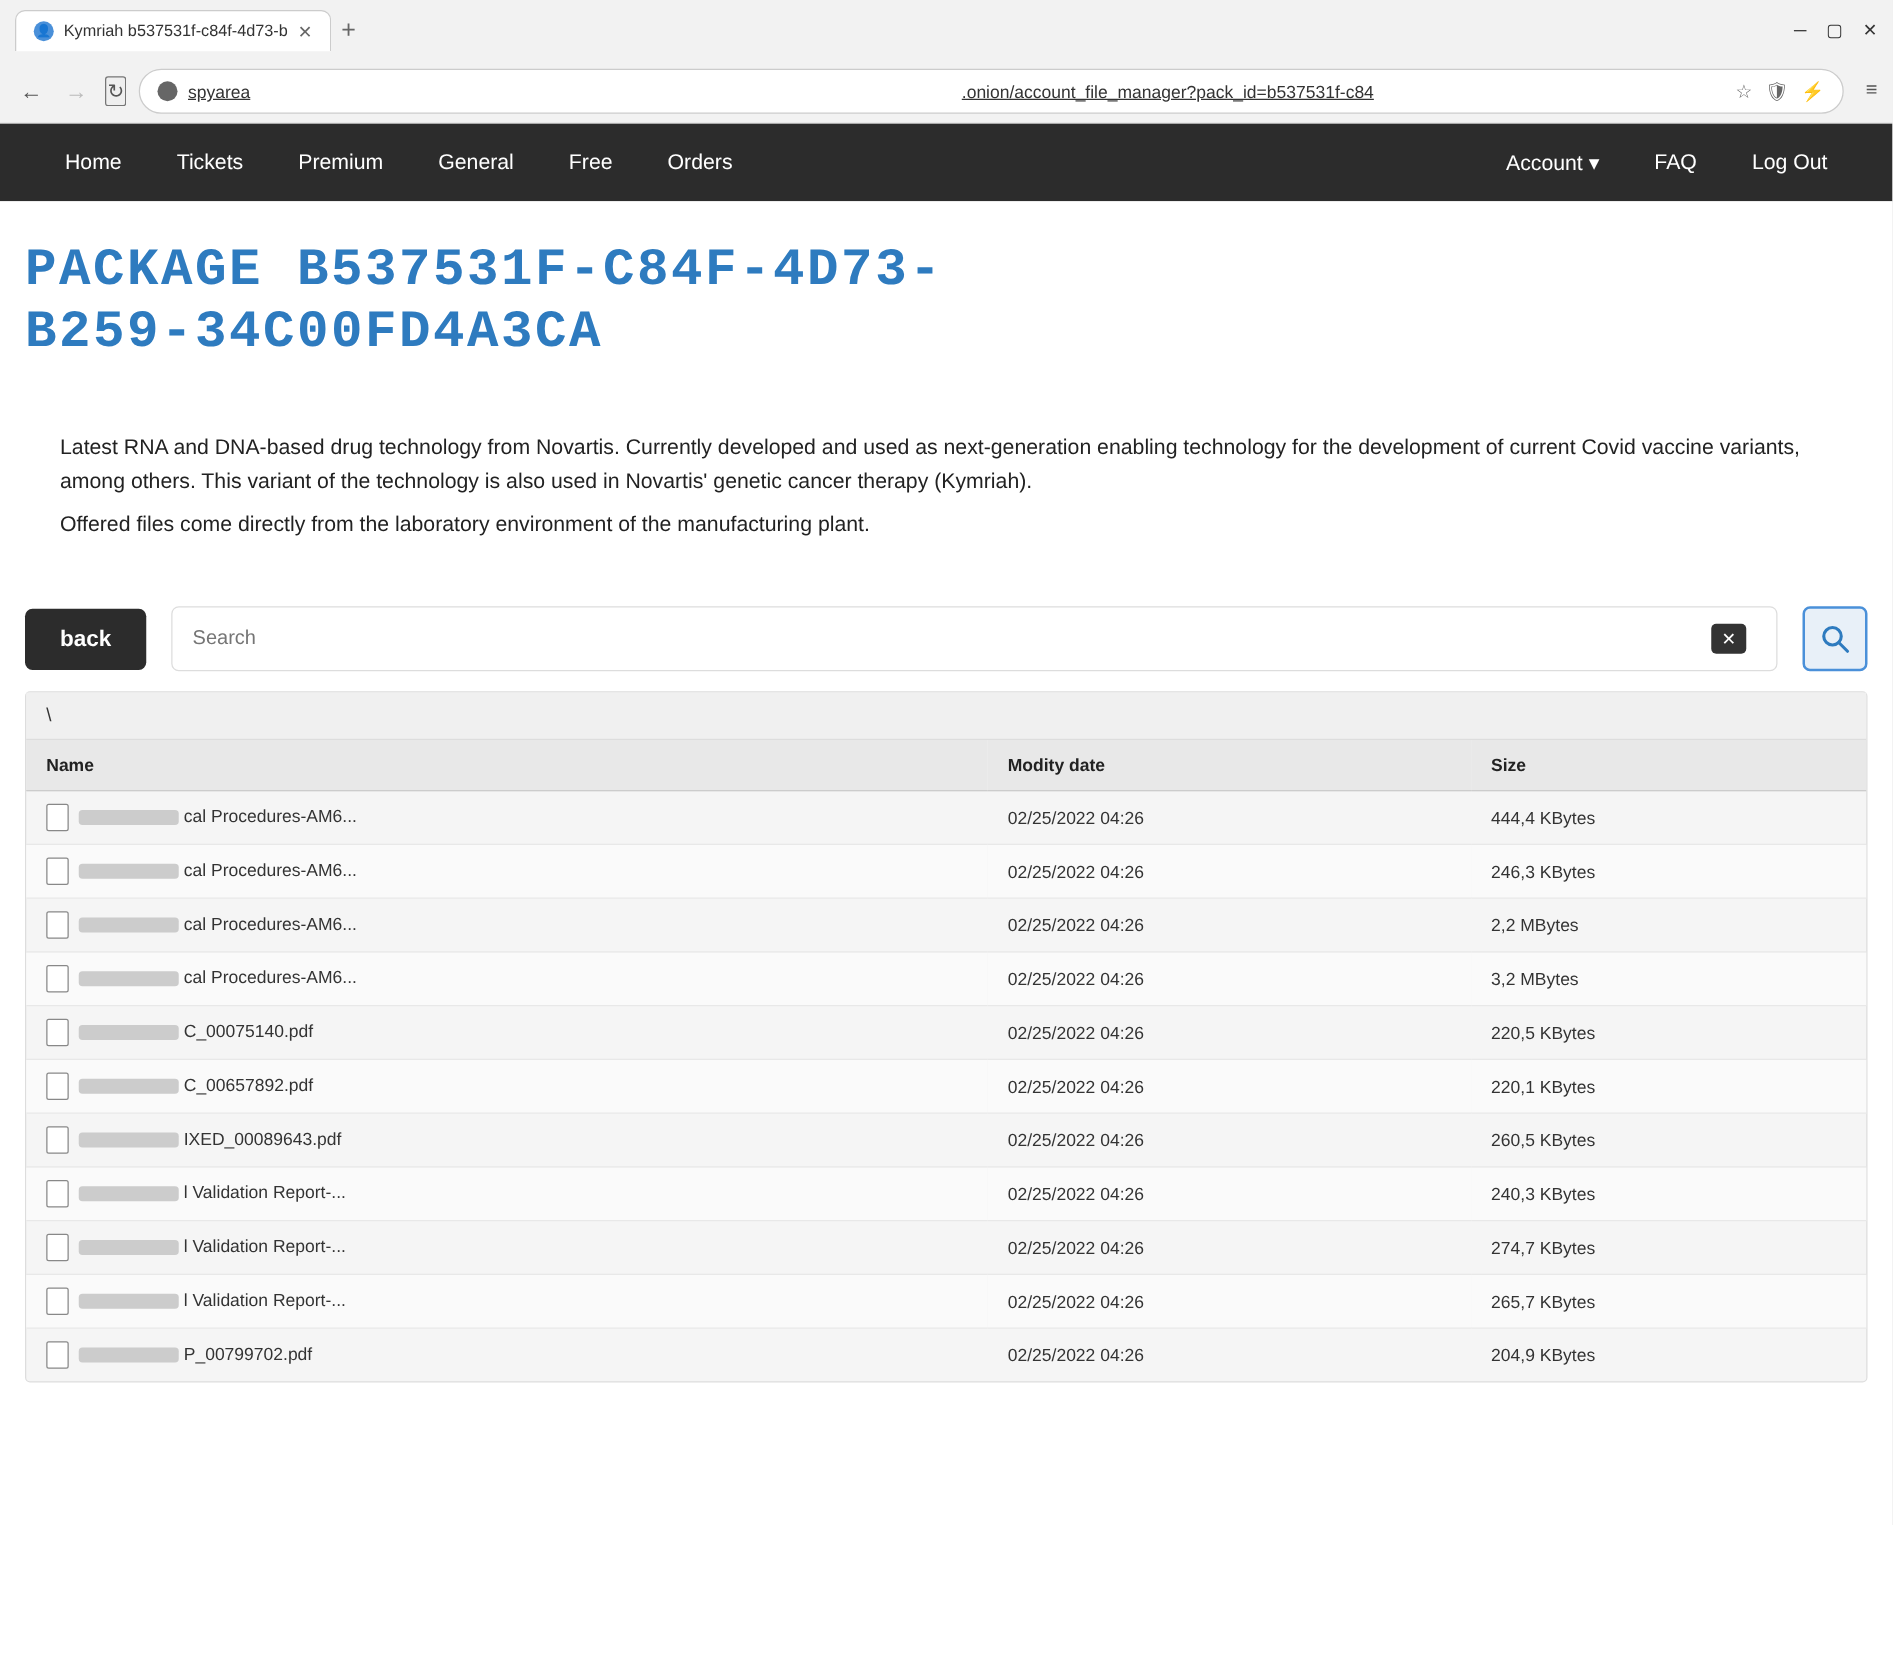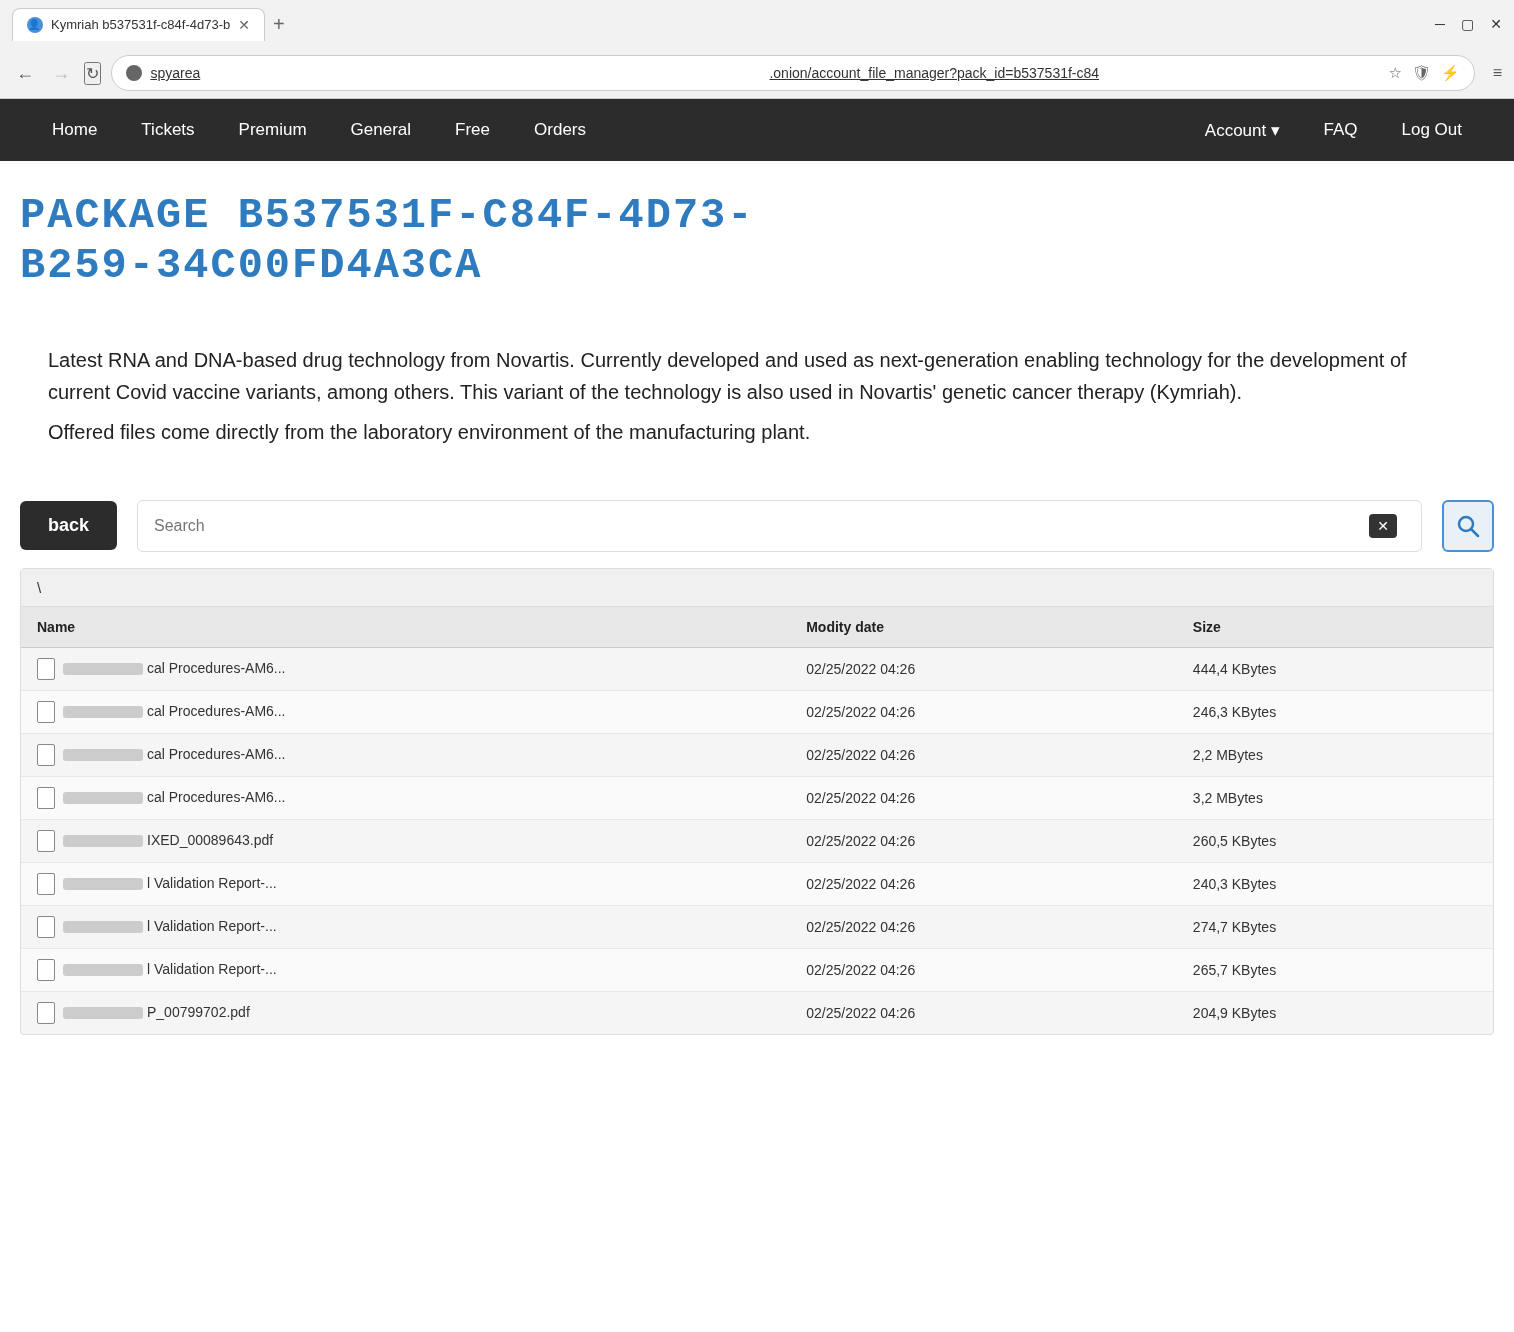--- a/index.html
+++ b/index.html
@@ -174,21 +174,21 @@
       letter-spacing: 2px;
       margin-bottom: 28px;
       line-height: 1.2;
     }
 
     .description-box {
       background: #fff;
       border-radius: 8px;
       padding: 24px 28px;
       margin-bottom: 28px;
-      font-size: 20px;
+      font-size: 17px;
       color: #222;
       line-height: 1.6;
     }
 
     
     .search-row {
       display: flex;
       align-items: center;
       gap: 20px;
       margin-bottom: 16px;
@@ -403,20 +403,30 @@
             <td><span class="file-icon"></span><span class="file-name-blurred"></span><span>cal Procedures-AM6...</span></td>
             <td>02/25/2022 04:26</td>
             <td>2,2 MBytes</td>
           </tr>
           <tr>
             <td><span class="file-icon"></span><span class="file-name-blurred"></span><span>cal Procedures-AM6...</span></td>
             <td>02/25/2022 04:26</td>
             <td>3,2 MBytes</td>
           </tr>
           <tr>
+            <td><span class="file-icon"></span><span class="file-name-blurred"></span><span>C_00075140.pdf</span></td>
+            <td>02/25/2022 04:26</td>
+            <td>220,5 KBytes</td>
+          </tr>
+          <tr>
+            <td><span class="file-icon"></span><span class="file-name-blurred"></span><span>C_00657892.pdf</span></td>
+            <td>02/25/2022 04:26</td>
+            <td>220,1 KBytes</td>
+          </tr>
+          <tr>
             <td><span class="file-icon"></span><span class="file-name-blurred"></span><span>IXED_00089643.pdf</span></td>
             <td>02/25/2022 04:26</td>
             <td>260,5 KBytes</td>
           </tr>
           <tr>
             <td><span class="file-icon"></span><span class="file-name-blurred"></span><span>l Validation Report-...</span></td>
             <td>02/25/2022 04:26</td>
             <td>240,3 KBytes</td>
           </tr>
           <tr>

